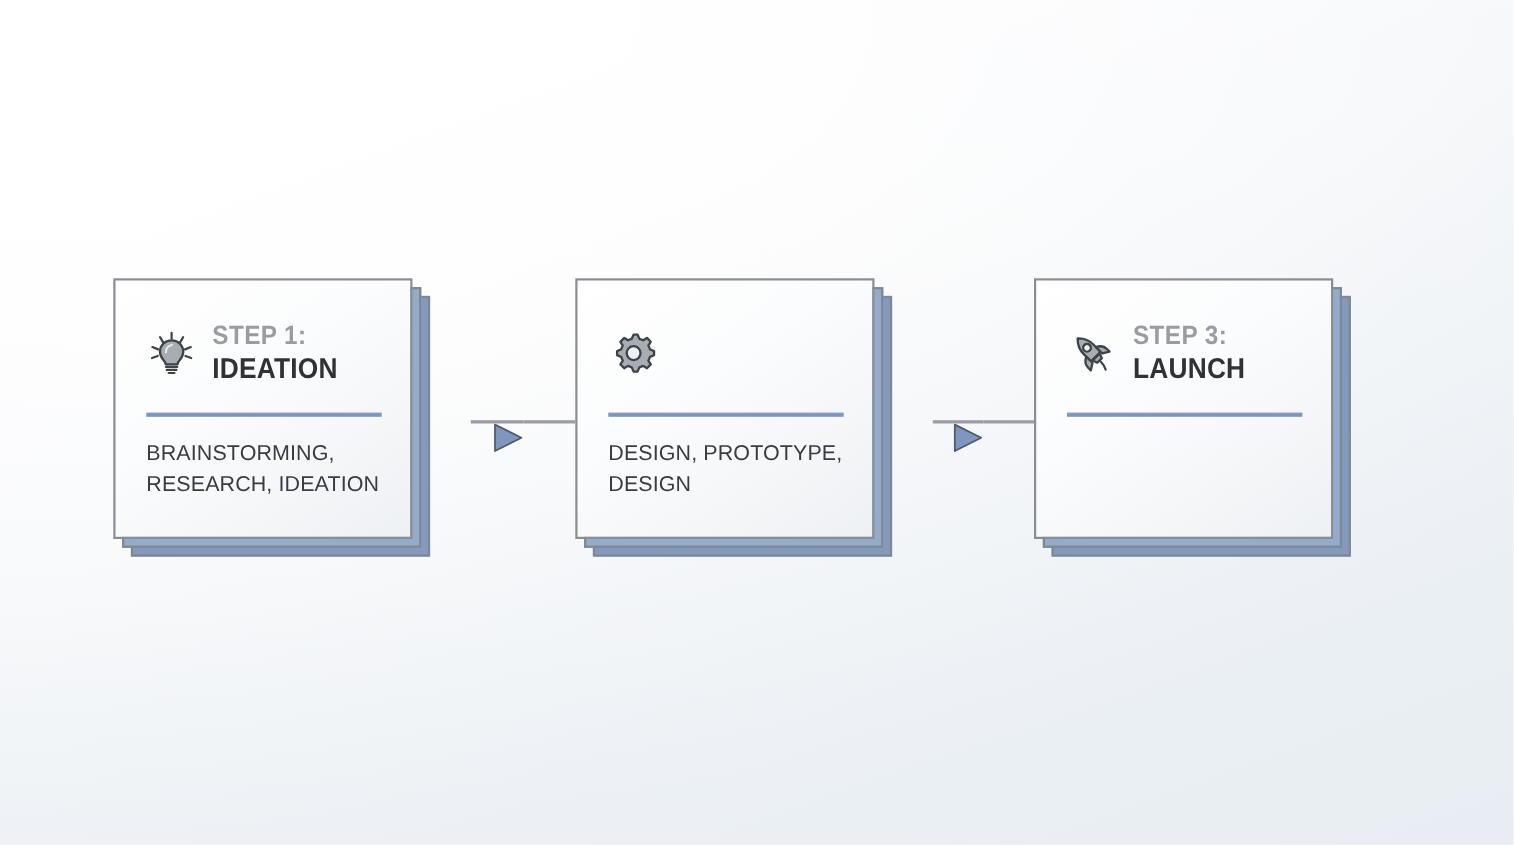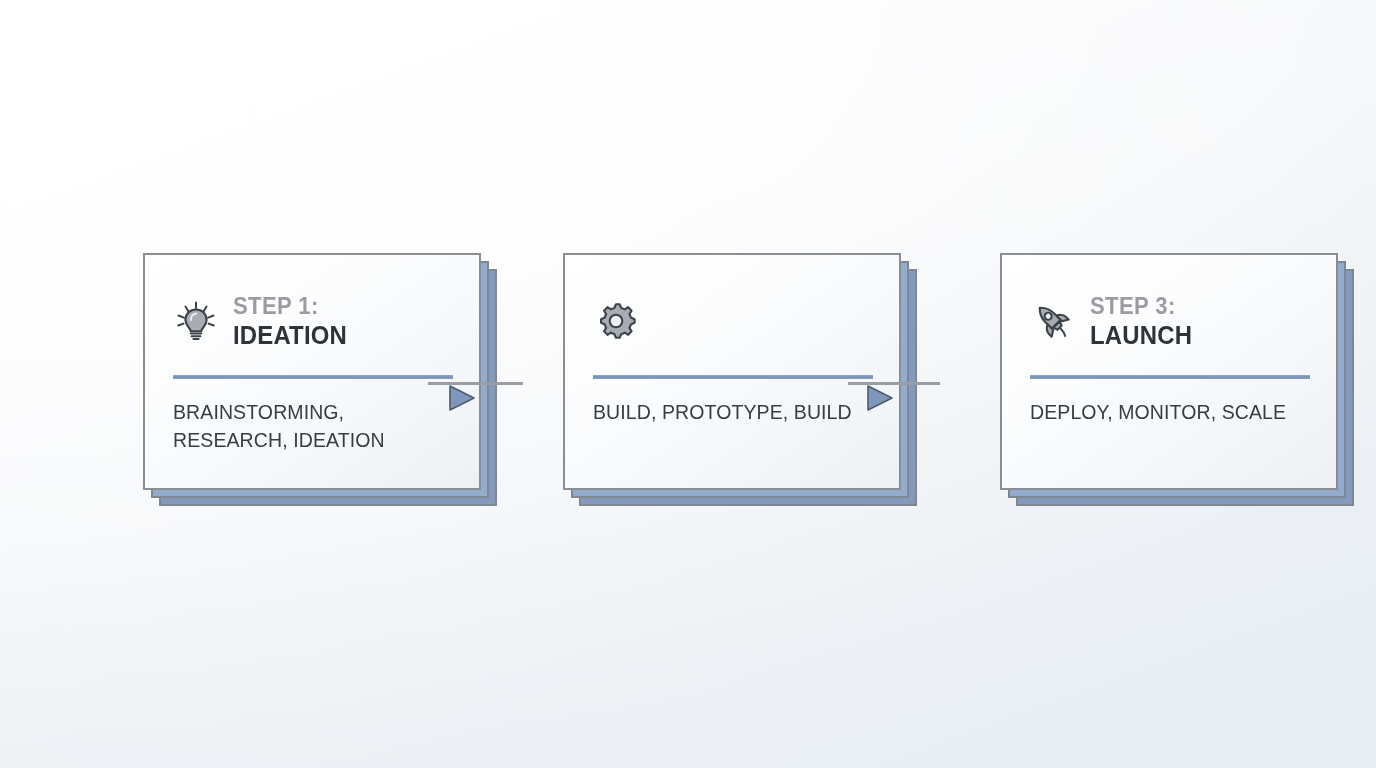--- a/index.html
+++ b/index.html
@@ -17,21 +17,21 @@
   }
   #canvas::after {
     content:""; position:absolute; inset:0;
     background:linear-gradient(160deg, rgba(255,255,255,0.85) 0%, rgba(255,255,255,0.1) 45%, rgba(226,233,240,0.55) 100%);
     pointer-events:none;
   }
 
   .flow { position:absolute; inset:0; }
 
   
-  .card-wrap { position:absolute; width:338px; height:237px;margin-left:40px; }
+  .card-wrap { position:absolute; width:272px; height:237px; }
   .layer {
     position:absolute; left:0; top:0; width:100%; height:100%;
     border:2px solid #7f8790;
   }
   .layer.back2 { transform:translate(16px,16px); background:#8499bd; }
   .layer.back1 { transform:translate(8px,8px);  background:#93abcc; }
   .layer.front {
     background:linear-gradient(145deg,#ffffff 0%,#fbfcfd 40%,#eef1f4 100%);
     border-color:#8a8d93;
     box-shadow:0 1px 0 rgba(255,255,255,0.8) inset;
@@ -139,35 +139,35 @@
       <div class="card-head">
         <span class="icon-box">
           <svg width="42" height="42" viewBox="0 0 42 42">
             <path d="M24.6 3.2h-7.2l-1.0 4.6a14 14 0 0 0-3.2 1.9L8.8 8.0 3.5 13.3l1.7 4.4a14 14 0 0 0-1.9 3.2L3.2 24.6v0l4.6 1.0a14 14 0 0 0 1.9 3.2L8.0 33.2l5.3 5.3 4.4-1.7a14 14 0 0 0 3.2 1.9l1.1 4.5h7.2l1.0-4.6a14 14 0 0 0 3.2-1.9l4.4 1.7 5.3-5.3-1.7-4.4a14 14 0 0 0 1.9-3.2" fill="none" stroke="none"></path>
             <path d="M21 4.2 19.3 8.0a13.6 13.6 0 0 0-3.4 1.4L12.5 7.2 9.0 10.7l2.2 3.4a13.6 13.6 0 0 0-1.4 3.4L6.0 19.2v3.6l3.8 1.7a13.6 13.6 0 0 0 1.4 3.4L9.0 31.3l3.5 3.5 3.4-2.2a13.6 13.6 0 0 0 3.4 1.4l1.7 3.8h3.6l1.7-3.8a13.6 13.6 0 0 0 3.4-1.4l3.4 2.2 3.5-3.5-2.2-3.4a13.6 13.6 0 0 0 1.4-3.4l3.8-1.7v-3.6l-3.8-1.7a13.6 13.6 0 0 0-1.4-3.4l2.2-3.4-3.5-3.5-3.4 2.2a13.6 13.6 0 0 0-3.4-1.4L24.6 4.2z" fill="#a8adb3" stroke="#3c4349" stroke-width="2.1" stroke-linejoin="round"></path>
             <circle cx="21" cy="21" r="6.3" fill="#eef1f4" stroke="#3c4349" stroke-width="2.1"></circle>
           </svg>
         </span>
       </div>
       <div class="divider"></div>
-      <div class="card-body">BUILD, PROTOTYPE, BUILD</div>
+      <div class="card-body">DESIGN, PROTOTYPE, DESIGN</div>
     </div>
   </div>
 
   <div class="connector" style="left:848px; top:370px; width:92px;">
     <div class="conn-line"></div>
     <div class="arrow-head">
       <svg width="30" height="30" viewBox="0 0 30 30" style="display:block;margin-left:-29px;">
         <polygon points="3,3 27,15 3,27" fill="#7f97bd" stroke="#4e5b6e" stroke-width="1.6" stroke-linejoin="round"></polygon>
       </svg>
     </div>
     <div class="conn-line"></div>
   </div>
 
-  <div class="card-wrap" style="left:960px; top:253px;text-decoration:underline;">
+  <div class="card-wrap" style="left:940px; top:253px;text-decoration:underline;">
     <div class="layer back2"></div>
     <div class="layer back1"></div>
     <div class="layer front"></div>
     <div class="card-inner">
       <div class="card-head">
         <span class="icon-box">
           <svg width="44" height="44" viewBox="0 0 44 44">
             <g transform="rotate(-45 22 22)">
               <path d="M22 3.2c3.9 3.6 6.2 8.6 6.2 14.3v9.0H15.8v-9.0C15.8 11.8 18.1 6.8 22 3.2z" fill="#a8adb3" stroke="#3c4349" stroke-width="2.1" stroke-linejoin="round"></path>
               <circle cx="22" cy="15.2" r="3.5" fill="#eef1f4" stroke="#3c4349" stroke-width="2.1"></circle>
@@ -177,17 +177,16 @@
               <path d="M22 33.0c0 3.2-0.8 6.0-2.0 8.2" fill="none" stroke="#3c4349" stroke-width="2" stroke-linecap="round"></path>
             </g>
           </svg>
         </span>
         <span class="titles">
           <span class="step-eyebrow">STEP 3:</span>
           <span class="step-name">LAUNCH</span>
         </span>
       </div>
       <div class="divider"></div>
-      <div class="card-body">DEPLOY, MONITOR, SCALE</div>
     </div>
   </div>
 
 </div>
 
 </body></html>

